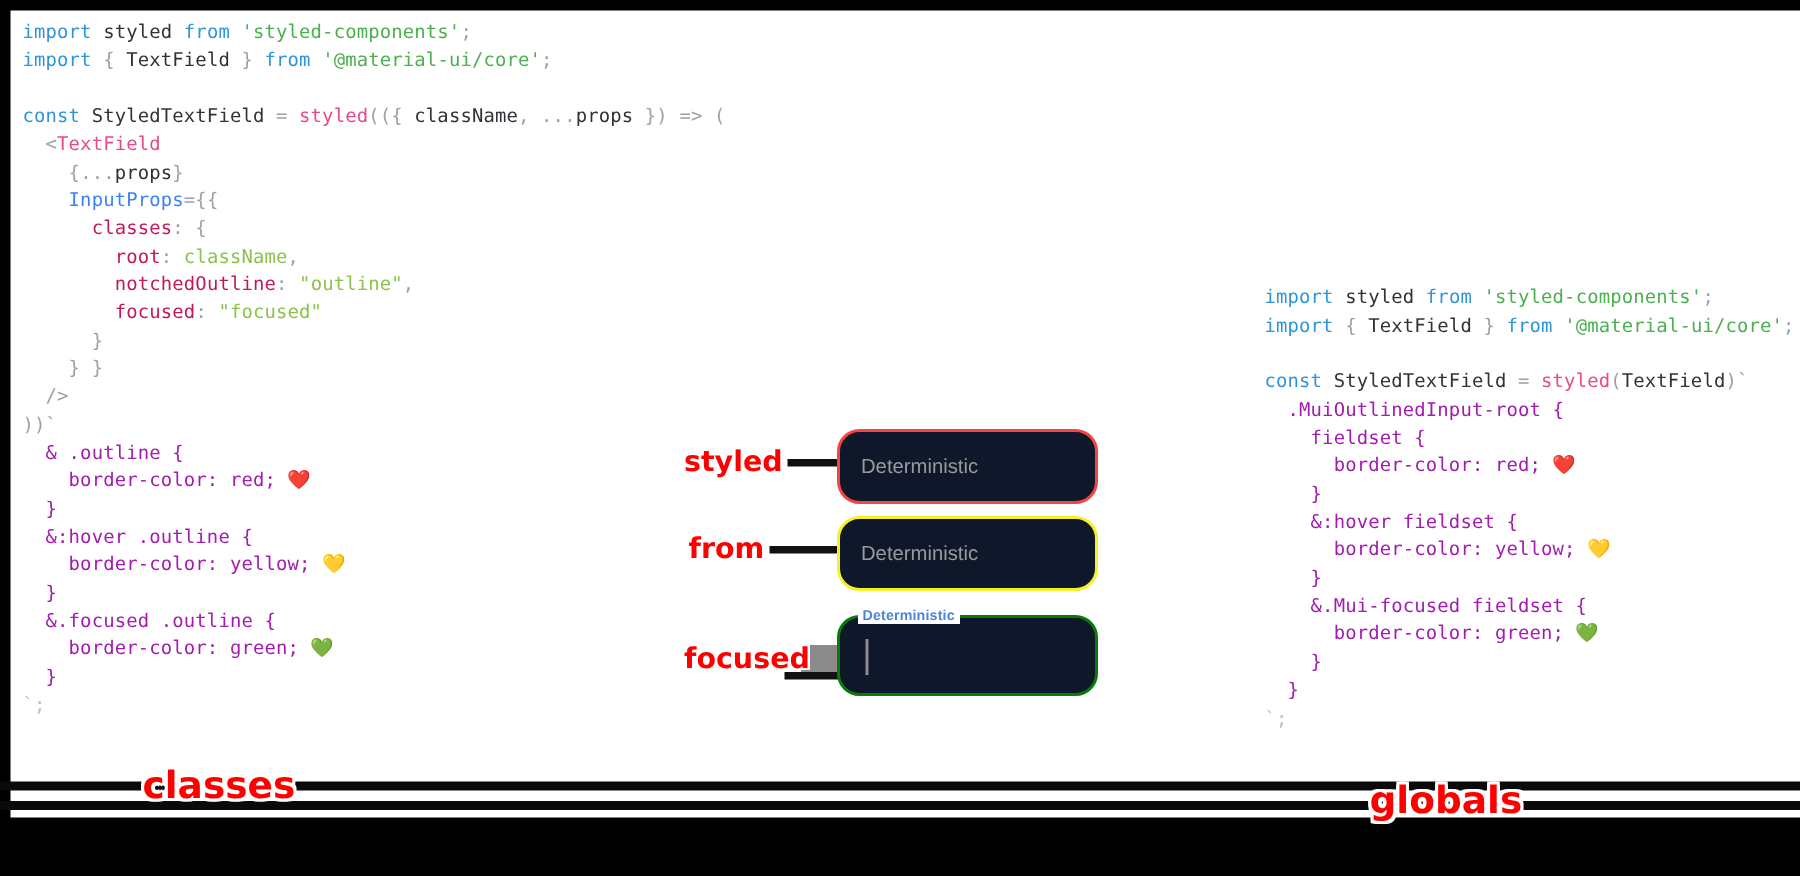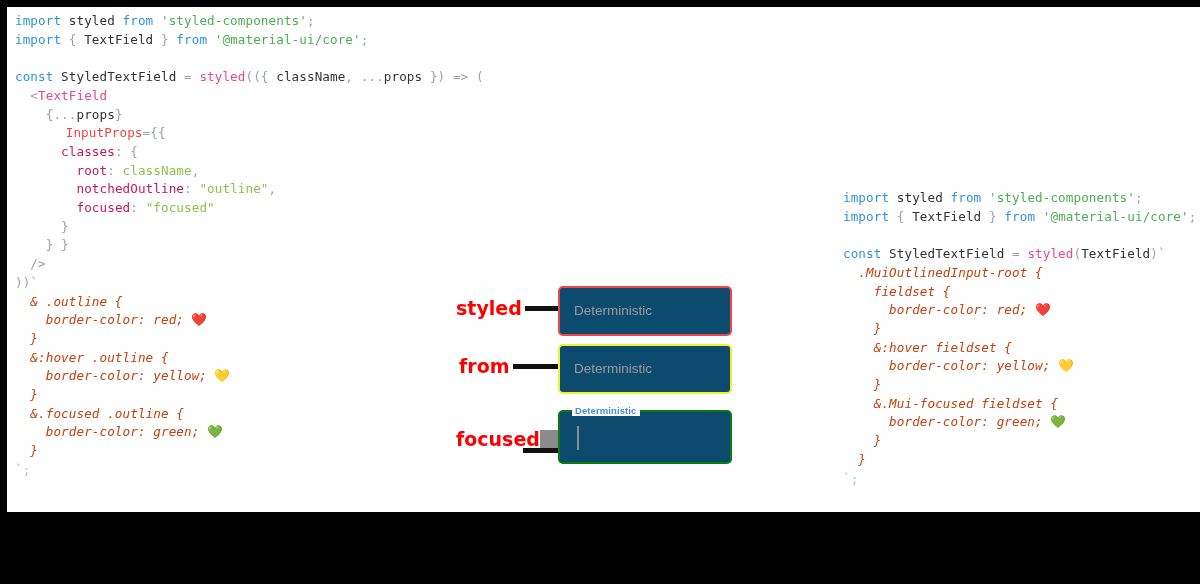--- a/index.html
+++ b/index.html
@@ -10,21 +10,21 @@
   body {
     width: 1200px;
     height: 584px;
     overflow: hidden;
     font-family: "DejaVu Sans Mono", monospace;
   }
 
   .stage {
     position: relative;
     width: 1200px;
-    height: 512px;
+    height: 584px;
     background: #ffffff;
     overflow: hidden;
   }
 
   
   .band-top {
     position: absolute;
     left: 0; top: 0;
     width: 1200px; height: 7px;
     background: #000000;
@@ -64,24 +64,24 @@
   .code-left  { left: 15px; top: 12px; }
   .code-right { left: 843px; top: 189px; }
 
   
   .t-kw   { color: #2f95d8; }          
   .t-id   { color: #2f3337; }          
   .t-str  { color: #4caf50; }          
   .t-fn   { color: #e8498a; }          
   .t-punc { color: #9aa2a8; }          
   .t-tag  { color: #e8498a; }          
-  .t-prop { color: #ef4444; margin-left: 20px; }          
+  .t-prop { color: #3b82f6; }          
   .t-key  { color: #c2185b; }          
   .t-val  { color: #8bc34a; }          
-  .t-css  { color: #c2410c; font-style: italic; }          
+  .t-css  { color: #a21caf; }          
   .t-grey { color: #b9bfc4; }
 
   .heart { font-family: "DejaVu Sans", sans-serif; font-size: 12.6px; }
 
   
   .demo-label {
     position: absolute;
     font-family: "DejaVu Sans", sans-serif;
     font-weight: bold;
     font-size: 19px;
@@ -103,22 +103,22 @@
     position: absolute;
     background: #8b8b8b;
     z-index: 3;
   }
 
   .field {
     position: absolute;
     box-sizing: border-box;
     width: 174px;
     height: 50px;
-    border-radius: 5px;
-    background: #0c4a6e;
+    border-radius: 15px;
+    background: #0f172a;
     z-index: 3;
   }
   .field .placeholder {
     position: absolute;
     left: 14px;
     top: 15px;
     font-family: "Liberation Sans", sans-serif;
     font-size: 13.5px;
     color: #9a9a9a;
   }
@@ -194,14 +194,15 @@
 
   <div class="connector" style="left:523px; top:448px; width:36px;"></div>
   <div class="connector-cap" style="left:534px; top:430px; width:24px; height:18px;"></div>
   <div class="demo-label" style="left:456px; top:428px;">focused</div>
   <div class="field field-focused" style="left:558px; top:410px;">
     <span class="notch-label">Deterministic</span>
     <span class="caret"></span>
   </div>
 
   <div class="section-label" style="left:95px; top:509px;">classes</div>
+  <div class="section-label" style="left:913px; top:519px;">globals</div>
 
 </div>
 
 </body></html>

